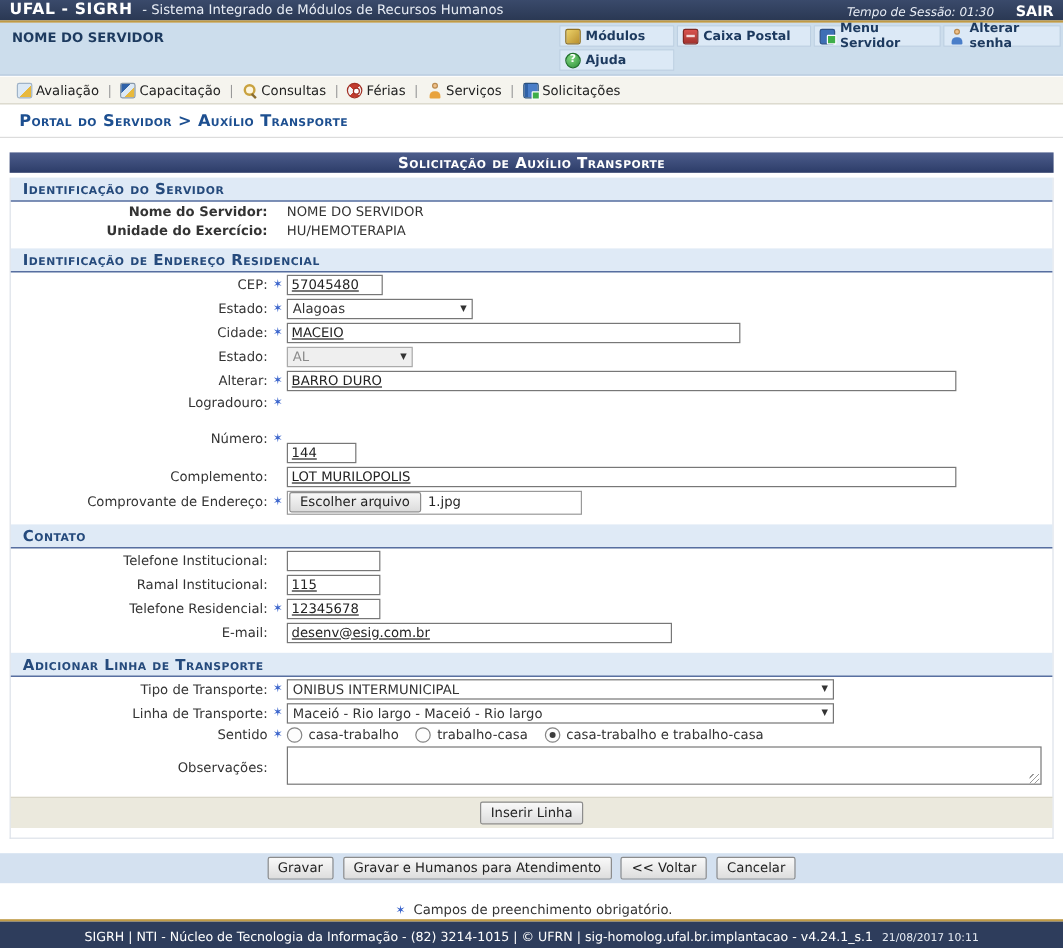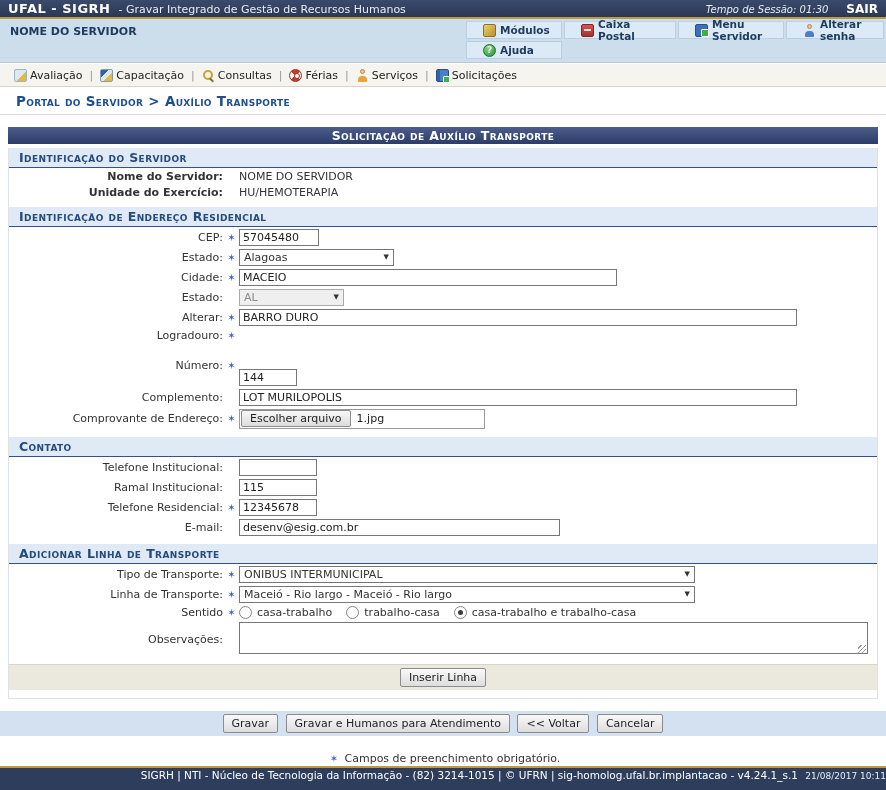--- a/index.html
+++ b/index.html
@@ -11,21 +11,21 @@
   .brand{font-weight:bold;font-size:13px;letter-spacing:.5px;}
   .brand-sub{font-size:11px;font-weight:normal;margin-left:8px;color:#e8edf5;}
   .session{font-style:italic;font-size:10px;color:#e8edf5;}
   .sair{font-weight:bold;font-size:12px;margin-left:18px;color:#fff;cursor:pointer;}
   .goldline{height:2px;background:#bf9a45;}
 
   
   .userbar{height:43px;background:#ccddec;position:relative;border-bottom:1px solid #b7c9dc;}
   .username{position:absolute;left:10px;top:6px;font-weight:bold;color:#1d3a5f;font-size:11px;}
   .nav-grid{position:absolute;right:2px;top:2px;display:grid;grid-template-columns:96px 112px 106px 98px;grid-auto-rows:18px;gap:2px;}
-  .nav-btn{background:#dce9f6;border:1px solid #bccfe2;display:flex;align-items:center;gap:4px;padding:0 16px;font-weight:bold;color:#1d3a5f;font-size:10.5px;cursor:pointer;}
+  .nav-btn{background:#dce9f6;border:1px solid #bccfe2;display:flex;align-items:center;gap:4px;padding:0 4px;font-weight:bold;color:#1d3a5f;font-size:10.5px;cursor:pointer;}
 
   
   .ic{display:inline-block;width:13px;height:13px;position:relative;flex:none;vertical-align:-2px;}
   .i-mod{background:linear-gradient(135deg,#ecd26a,#b98f2e);border-radius:2px;border:1px solid #8f7020;box-sizing:border-box;}
   .i-mail{background:linear-gradient(#d9534f,#a3322e);border-radius:2px;border:1px solid #7e2622;box-sizing:border-box;}
   .i-mail::after{content:"";position:absolute;left:2px;top:4px;width:7px;height:2px;background:#f3d9d8;}
   .i-msrv{background:#3e6fb5;border-radius:2px;border:1px solid #2d5187;box-sizing:border-box;}
   .i-msrv::after{content:"";position:absolute;right:-2px;bottom:-1px;width:6px;height:6px;background:#3fae49;border:1px solid #fff;border-radius:1px;}
   .i-pers::before{content:"";position:absolute;top:0;left:4px;width:5px;height:5px;border-radius:50%;background:#f0c089;border:1px solid #b98a4e;box-sizing:border-box;}
   .i-pers::after{content:"";position:absolute;bottom:0;left:2px;width:9px;height:6px;border-radius:4px 4px 1px 1px;background:#4a7ec9;}
@@ -51,21 +51,21 @@
   .content{margin:12px 8px 0;}
   .form-title{height:17px;line-height:17px;text-align:center;background:linear-gradient(#4d5d8c,#2c3c68);color:#fff;font-weight:bold;font-variant:small-caps;font-size:12.5px;letter-spacing:.4px;}
   .form-box{border:1px solid #dde2e9;border-top:none;background:#fff;padding-bottom:8px;}
   .sec-head{background:#dfeaf6;border-bottom:1px solid #36508a;color:#254a7c;font-weight:bold;font-variant:small-caps;font-size:12.5px;padding:2px 0 2px 10px;margin-top:7px;letter-spacing:.4px;}
   .sec-head.first{margin-top:4px;}
   .frow{display:flex;align-items:center;padding:1.5px 0;}
   .flabel{width:214px;flex:none;text-align:right;color:#333;}
   .flabel.b{font-weight:bold;}
   .req{color:#3a64cc;font-size:10px;margin:0 3px 0 4px;flex:none;width:9px;text-align:center;}
   .req-ph{width:9px;margin:0 3px 0 4px;flex:none;}
-  .ti{border:1px solid #777;height:15px;padding:0 3px;font-family:inherit;font-size:11px;color:#222;background:#fff;box-sizing:content-box;}
+  .ti{border:1px solid #777;height:15px;padding:0 3px;font-family:inherit;font-size:11px;color:#222;background:#fff;box-sizing:content-box;text-decoration:underline;}
   .selectbox{display:inline-flex;justify-content:space-between;align-items:center;border:1px solid #767676;background:#fff;height:17px;padding:0 4px;box-sizing:border-box;cursor:pointer;}
   .selectbox .caret{font-size:7px;color:#333;margin-left:6px;}
   .selectbox.disabled{background:#efefef;border-color:#ababab;color:#8b8b8b;cursor:default;}
   .filebox{display:inline-flex;align-items:center;border:1px solid #999;background:#fff;height:20px;width:246px;box-sizing:border-box;}
   .filebtn{background:linear-gradient(#f8f8f8,#dcdcdc);border:1px solid #8c8c8c;border-radius:2px;font-size:11px;font-family:inherit;padding:1px 8px;margin:1px;color:#222;cursor:pointer;}
   .filename{margin-left:5px;color:#222;}
   .radio{display:inline-block;width:11px;height:11px;border:1px solid #848484;border-radius:50%;background:#fdfdfd;position:relative;vertical-align:-2px;cursor:pointer;flex:none;}
   .radio.sel::after{content:"";position:absolute;left:3px;top:3px;width:5px;height:5px;border-radius:50%;background:#3c3c3c;}
   .radio-lbl{margin:0 14px 0 5px;}
   .ta-wrap{position:relative;display:inline-block;}
@@ -73,31 +73,31 @@
   .rz{position:absolute;right:2px;bottom:4px;width:8px;height:8px;background:repeating-linear-gradient(135deg,transparent 0 2px,#9a9a9a 2px 3px);pointer-events:none;}
   .insert-row{background:#ebe9dd;border-top:1px solid #d9d6c8;margin-top:6px;padding:3px 0;text-align:center;}
   .btn{background:linear-gradient(#f9f9f9,#dddddd);border:1px solid #8c8c8c;border-radius:2px;font-size:11px;font-family:inherit;padding:2px 8px;color:#222;cursor:pointer;}
 
   
   .action-bar{margin-top:12px;background:#d4e1f0;padding:3px 0;text-align:center;}
   .action-bar .btn{margin:0 2px;}
   .required-note{text-align:center;margin-top:16px;color:#333;}
   .required-note .req{font-size:10px;}
   .footer{position:absolute;left:0;right:0;bottom:0;}
-  .footer .bar{height:22px;background:#2e3d5c;color:#fff;text-align:right;line-height:14px;font-size:10.5px;}
+  .footer .bar{height:22px;background:#2e3d5c;color:#fff;text-align:center;line-height:26px;font-size:10.5px;}
   .footer .ts{font-size:9px;margin-left:4px;color:#e8edf5;}
 </style>
 </head>
 <body>
 
 <div class="page">
 
   <div class="topbar">
     <div>
-      <span class="brand">UFAL - SIGRH</span><span class="brand-sub">- Gravar Integrado de Gestão de Recursos Humanos</span>
+      <span class="brand">UFAL - SIGRH</span><span class="brand-sub">- Sistema Integrado de Módulos de Recursos Humanos</span>
     </div>
     <div>
       <span class="session">Tempo de Sessão: 01:30</span><span class="sair">SAIR</span>
     </div>
   </div>
   <div class="goldline"></div>
 
   <div class="userbar">
     <div class="username">NOME DO SERVIDOR</div>
     <div class="nav-grid">

